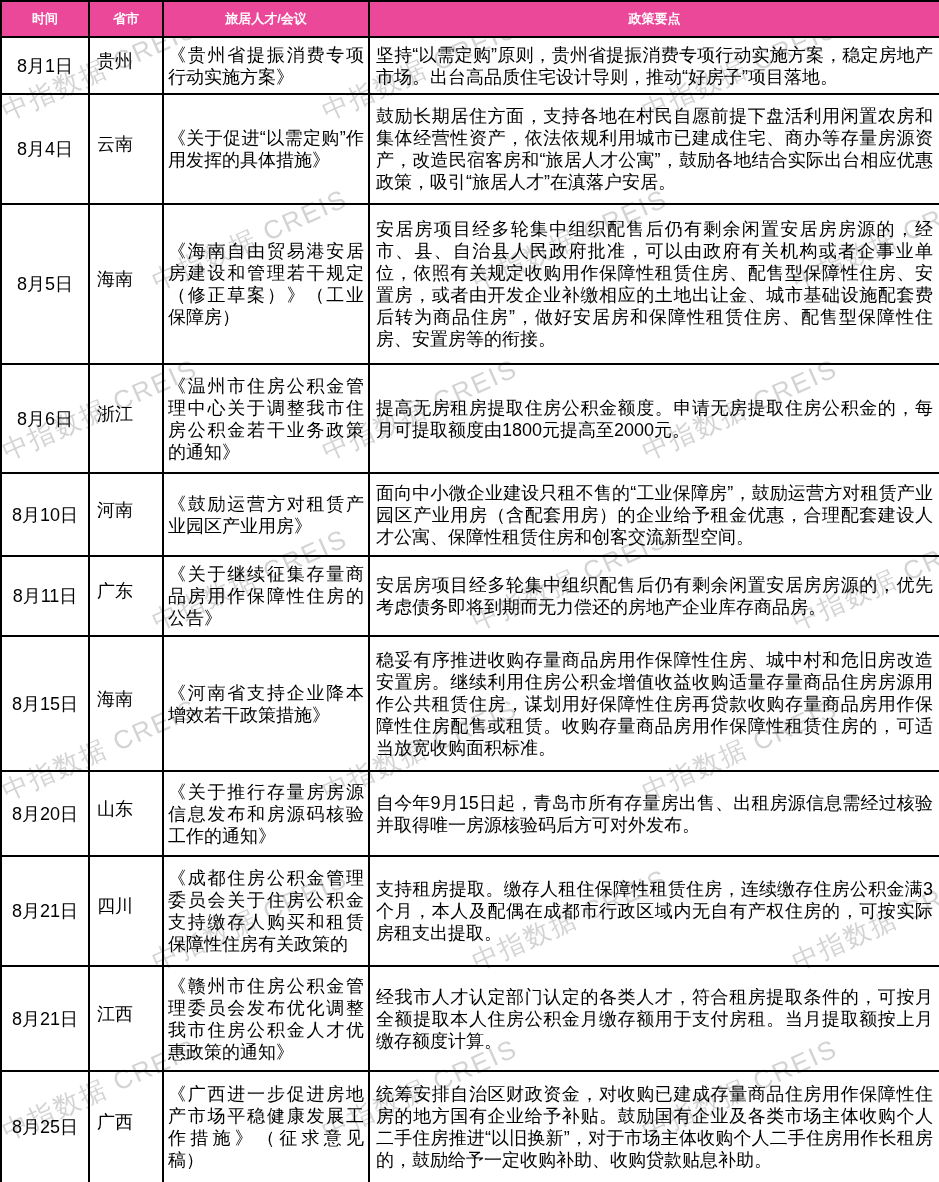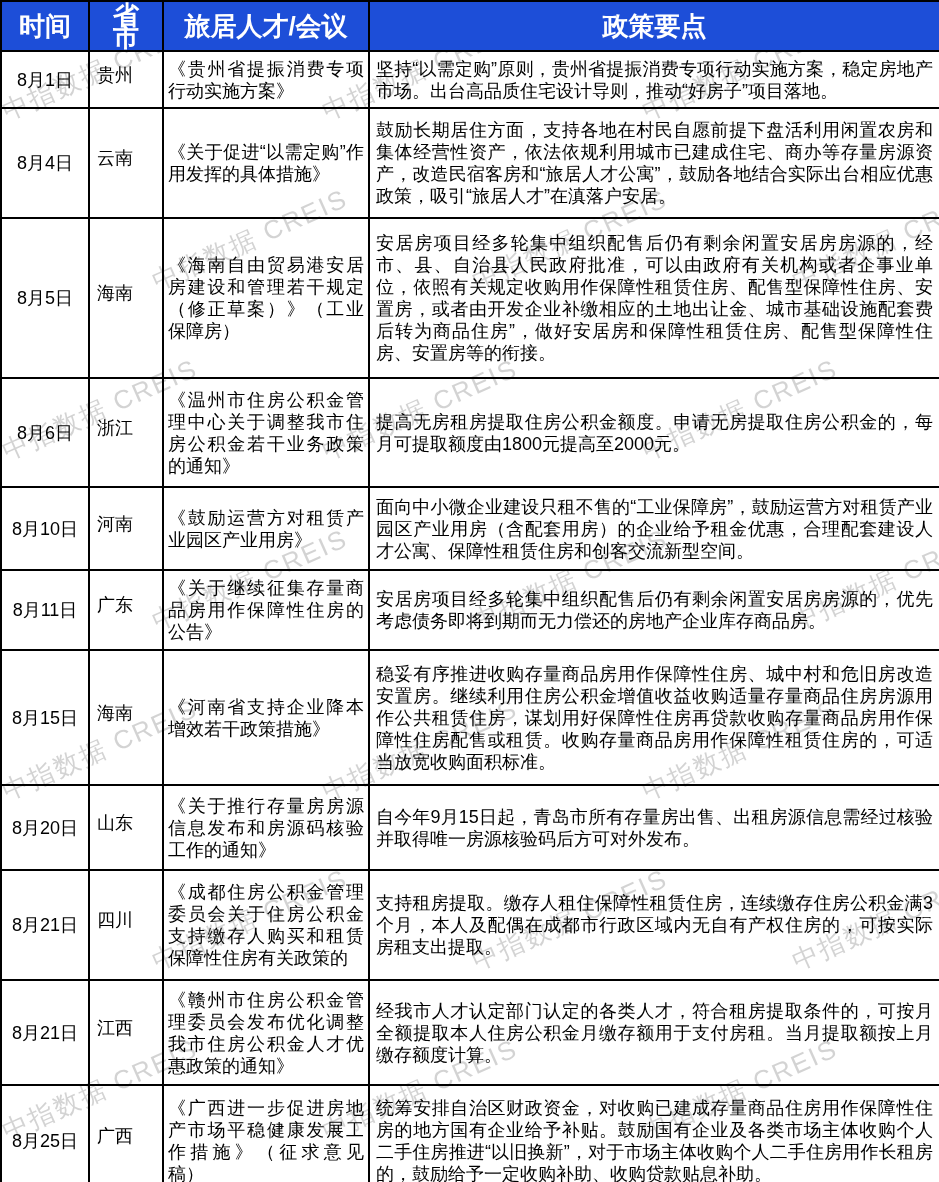--- a/index.html
+++ b/index.html
@@ -43,24 +43,24 @@
   #policy-table td, #policy-table th {
     border: 2px solid #000000;
     vertical-align: middle;
     font-size: 18px;
     line-height: 22px;
     color: #000000;
     background: transparent;
     overflow: hidden;
   }
   #policy-table th {
-    background: #1d4ed8;
+    background: #ec4899;
     color: #ffffff;
     font-weight: bold;
-    font-size: 26px;
+    font-size: 13px;
     text-align: center;
     padding: 2px 13px;
   }
   td.c-date {
     text-align: center;
     padding: 2px 2px;
     margin-top: 20px;
   }
   td.c-prov {
     text-align: left;

